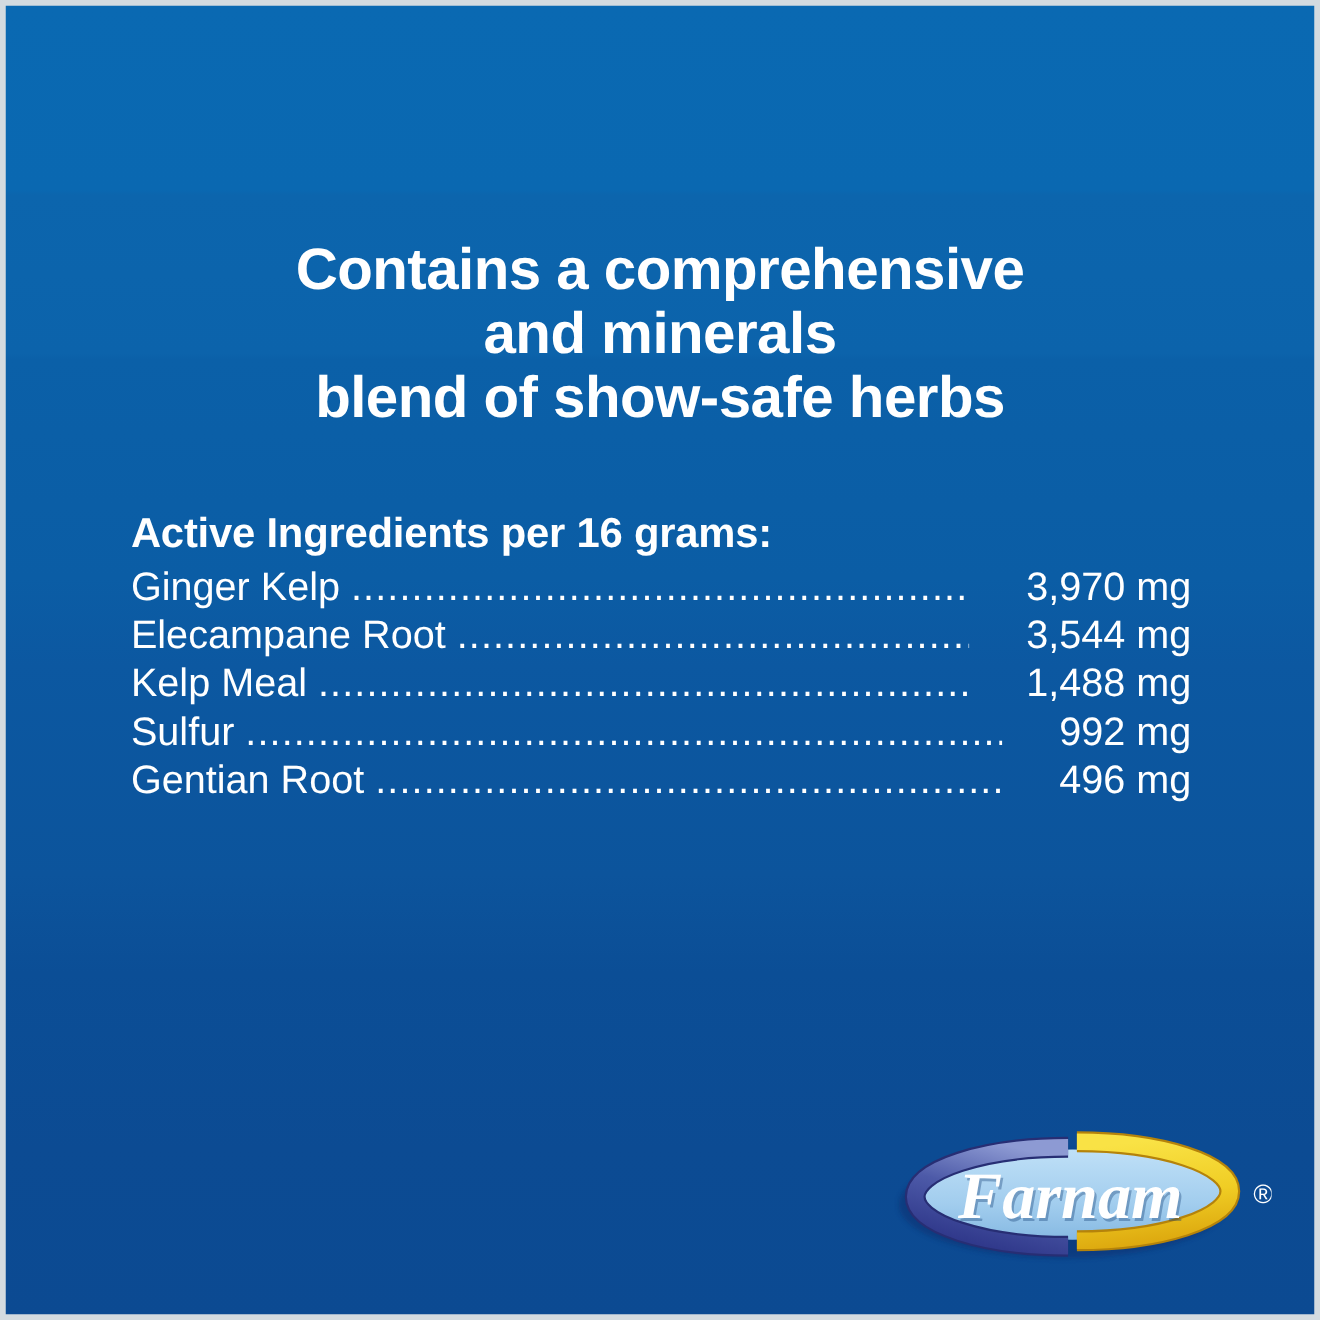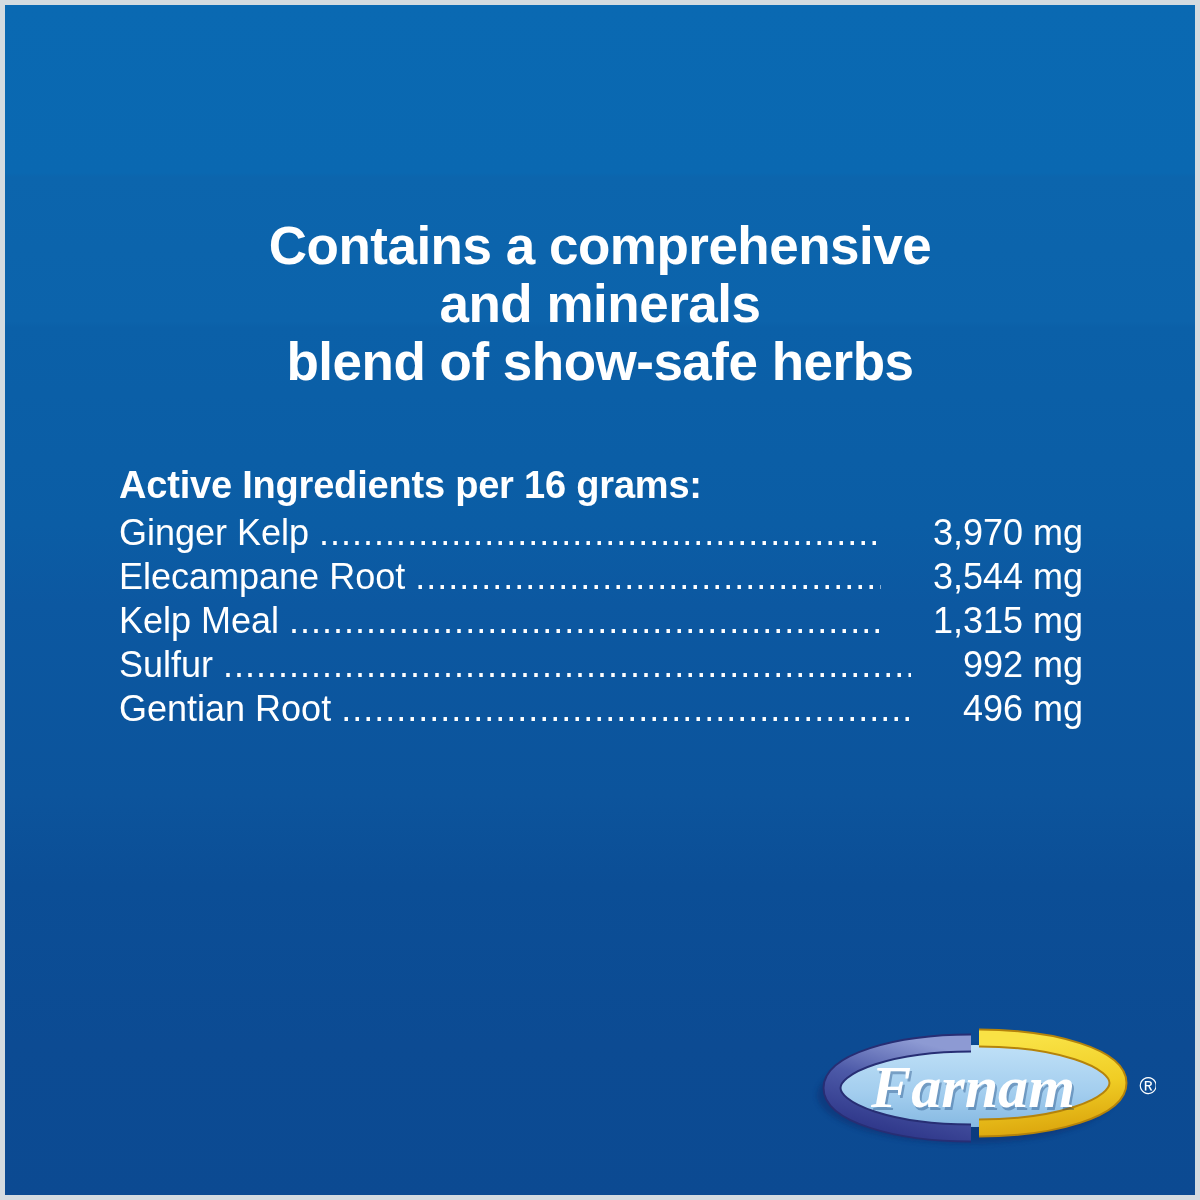--- a/index.html
+++ b/index.html
@@ -72,21 +72,21 @@
 
     <div class="row">
       <span class="name">Elecampane Root</span>
       <span class="leader"></span>
       <span class="amount">3,544 mg</span>
     </div>
 
     <div class="row">
       <span class="name">Kelp Meal</span>
       <span class="leader"></span>
-      <span class="amount">1,315 mg</span>
+      <span class="amount">1,488 mg</span>
     </div>
 
 
     <div class="row">
       <span class="name">Sulfur</span>
       <span class="leader"></span>
       <span class="amount">992 mg</span>
     </div>
 
     <div class="row">

